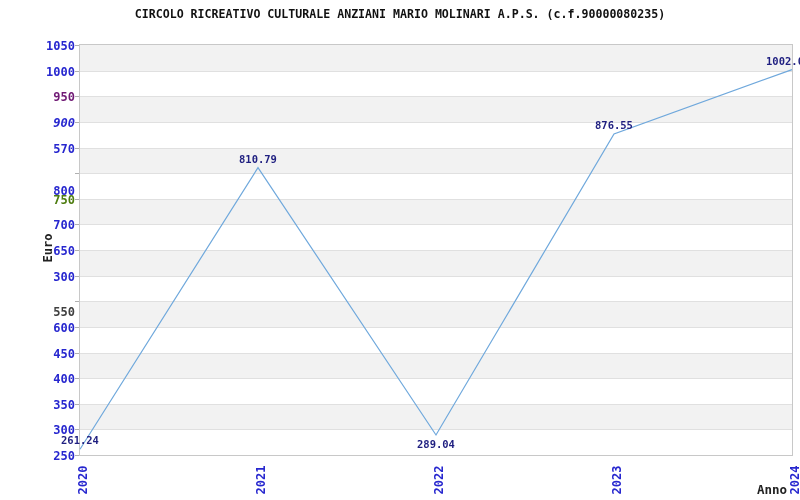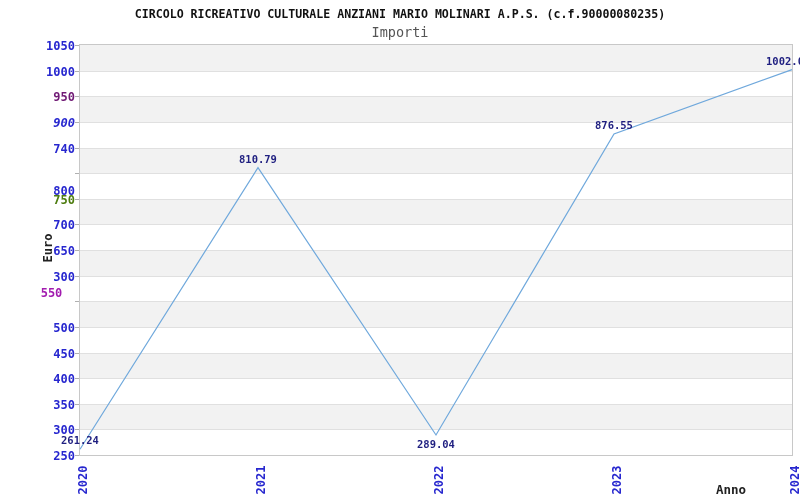--- a/index.html
+++ b/index.html
@@ -41,21 +41,20 @@
   }
   .axis-title-x {
     position:absolute; font:700 12.5px "DejaVu Sans Mono", monospace; white-space:nowrap;
   }
 </style>
 </head>
 <body>
 
 <div class="stage" id="stage">
   <div class="chart-title" style="color: rgb(17, 17, 17);">CIRCOLO RICREATIVO CULTURALE ANZIANI MARIO MOLINARI A.P.S. (c.f.90000080235)</div>
-  <div class="chart-subtitle" style="color: rgb(85, 85, 85);">Importi</div>
   <div class="plot" id="plot">
       <div class="band" style="top: 0px; height: 25.625px; background: rgb(242, 242, 242);"></div>
       <div class="band" style="top: 25.625px; height: 25.625px; background: rgb(255, 255, 255);"></div>
       <div class="band" style="top: 51.25px; height: 25.625px; background: rgb(242, 242, 242);"></div>
       <div class="band" style="top: 76.875px; height: 25.625px; background: rgb(255, 255, 255);"></div>
       <div class="band" style="top: 102.5px; height: 25.625px; background: rgb(242, 242, 242);"></div>
       <div class="band" style="top: 128.125px; height: 25.625px; background: rgb(255, 255, 255);"></div>
       <div class="band" style="top: 153.75px; height: 25.625px; background: rgb(242, 242, 242);"></div>
       <div class="band" style="top: 179.375px; height: 25.625px; background: rgb(255, 255, 255);"></div>
       <div class="band" style="top: 205px; height: 25.625px; background: rgb(242, 242, 242);"></div>
@@ -79,45 +78,45 @@
       <div class="gridline" style="top: 281.875px; background: rgb(224, 224, 224);"></div>
       <div class="gridline" style="top: 307.5px; background: rgb(224, 224, 224);"></div>
       <div class="gridline" style="top: 333.125px; background: rgb(224, 224, 224);"></div>
       <div class="gridline" style="top: 358.75px; background: rgb(224, 224, 224);"></div>
       <div class="gridline" style="top: 384.375px; background: rgb(224, 224, 224);"></div>
       <svg width="712" height="410" viewBox="0 0 712 410">
         <polyline points="0,404.2395 178,122.59512500000002 356,389.992 534,88.89312500000003 712,24.599999999999994" fill="none" stroke="#6fa8dc" stroke-width="1.2"></polyline>
       </svg>
     </div>
   <div class="axis-title-y" id="ytitle" style="left: 48px; top: 248px; color: rgb(34, 34, 34);">Euro</div>
-  <div class="axis-title-x" id="xtitle" style="left: 716px; top: 482px; color: rgb(34, 34, 34);">Anno</div>
+  <div class="axis-title-x" id="xtitle" style="left: 757px; top: 482px; color: rgb(34, 34, 34);">Anno</div>
 <div class="ytickmark" style="left: 75px; top: 45px; background: rgb(176, 176, 176);"></div>
     <div class="ylab" style="top: 39px; color: rgb(39, 39, 207);">1050</div>
     <div class="ytickmark" style="left: 75px; top: 70.625px; background: rgb(176, 176, 176);"></div>
     <div class="ylab" style="top: 64.625px; color: rgb(39, 39, 207);">1000</div>
     <div class="ytickmark" style="left: 75px; top: 96.25px; background: rgb(176, 176, 176);"></div>
     <div class="ylab" style="top: 90.25px; color: #701a75;">950</div>
     <div class="ytickmark" style="left: 75px; top: 121.875px; background: rgb(176, 176, 176);"></div>
     <div class="ylab" style="top: 115.875px; color: rgb(39, 39, 207); font-style: italic;">900</div>
     <div class="ytickmark" style="left: 75px; top: 147.5px; background: rgb(176, 176, 176);"></div>
-    <div class="ylab" style="top: 141.5px; color: rgb(39, 39, 207);">740</div>
+    <div class="ylab" style="top: 141.5px; color: rgb(39, 39, 207);">570</div>
     <div class="ytickmark" style="left: 75px; top: 173.125px; background: rgb(176, 176, 176);"></div>
     <div class="ylab" style="top: 184px; color: rgb(39, 39, 207);">800</div>
     <div class="ytickmark" style="left: 75px; top: 198.75px; background: rgb(176, 176, 176);"></div>
     <div class="ylab" style="top: 192.75px; color: #4d7c0f;">750</div>
     <div class="ytickmark" style="left: 75px; top: 224.375px; background: rgb(176, 176, 176);"></div>
     <div class="ylab" style="top: 218.375px; color: rgb(39, 39, 207);">700</div>
     <div class="ytickmark" style="left: 75px; top: 250px; background: rgb(176, 176, 176);"></div>
     <div class="ylab" style="top: 244px; color: rgb(39, 39, 207);">650</div>
     <div class="ytickmark" style="left: 75px; top: 275.625px; background: rgb(176, 176, 176);"></div>
     <div class="ylab" style="top: 269.625px; color: rgb(39, 39, 207);">300</div>
     <div class="ytickmark" style="left: 75px; top: 301.25px; background: rgb(176, 176, 176);"></div>
-    <div class="ylab" style="top: 286px; color: #a21caf; text-align: center;">550</div>
+    <div class="ylab" style="top: 305px; color: #404040;">550</div>
     <div class="ytickmark" style="left: 75px; top: 326.875px; background: rgb(176, 176, 176);"></div>
-    <div class="ylab" style="top: 320.875px; color: rgb(39, 39, 207);">500</div>
+    <div class="ylab" style="top: 320.875px; color: rgb(39, 39, 207);">600</div>
     <div class="ytickmark" style="left: 75px; top: 352.5px; background: rgb(176, 176, 176);"></div>
     <div class="ylab" style="top: 346.5px; color: rgb(39, 39, 207);">450</div>
     <div class="ytickmark" style="left: 75px; top: 378.125px; background: rgb(176, 176, 176);"></div>
     <div class="ylab" style="top: 372.125px; color: rgb(39, 39, 207);">400</div>
     <div class="ytickmark" style="left: 75px; top: 403.75px; background: rgb(176, 176, 176);"></div>
     <div class="ylab" style="top: 397.75px; color: rgb(39, 39, 207);">350</div>
     <div class="ytickmark" style="left: 75px; top: 429.375px; background: rgb(176, 176, 176);"></div>
     <div class="ylab" style="top: 423.375px; color: rgb(39, 39, 207);">300</div>
     <div class="ytickmark" style="left: 75px; top: 455px; background: rgb(176, 176, 176);"></div>
     <div class="ylab" style="top: 449px; color: rgb(39, 39, 207);">250</div>

